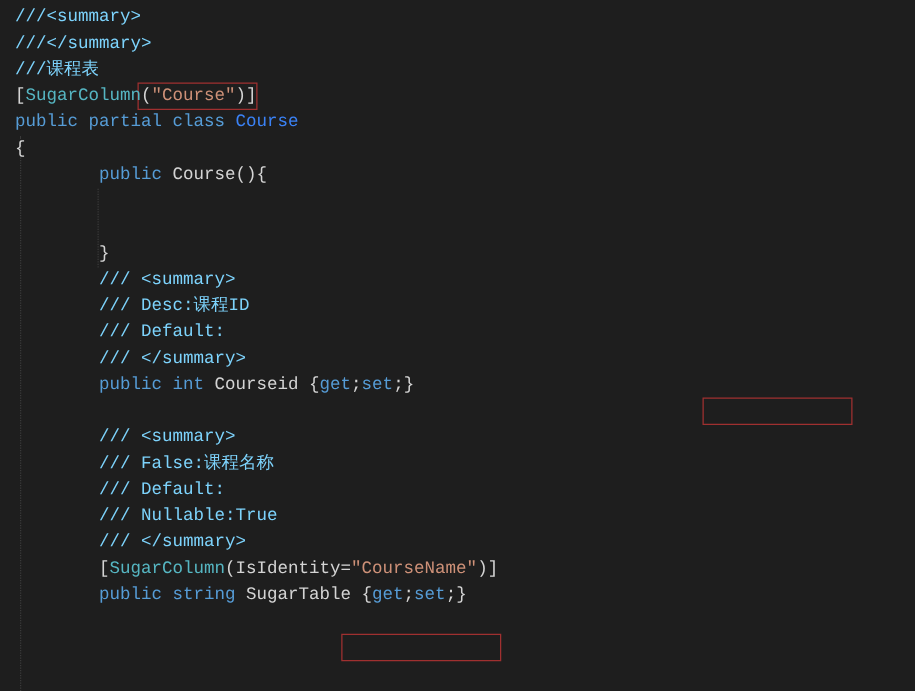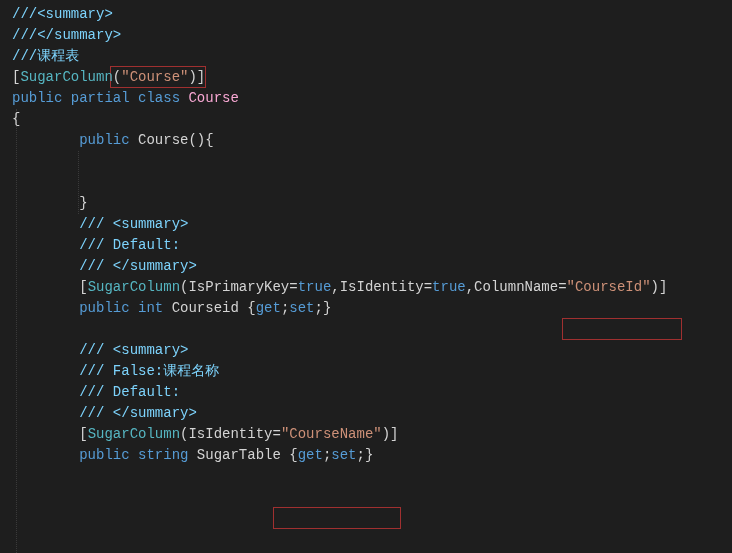--- a/index.html
+++ b/index.html
@@ -14,21 +14,21 @@
     overflow: hidden;
     padding: 4px 0 4px 12px;
     position: relative;
   }
   .line { white-space: pre; position: relative; }
   .c-comment { color: #7dd3fc; }
   .c-punct { color: #d4d4d4; }
   .c-type { color: #56b6c2; }
   .c-string { color: #ce9178; }
   .c-keyword { color: #569cd6; }
-  .c-class { color: #f9a8d4; }
+  .c-class { color: #3b82f6; }
   .c-ident { color: #d4d4d4; }
   .guide {
     position: absolute;
     top: 0;
     bottom: 0;
     border-left: 1px dotted #3a3a3a;
     pointer-events: none;
   }
   .hl-box {
     position: absolute;
@@ -51,24 +51,25 @@
 <div class="line"><span class="c-comment">///&lt;/summary&gt;</span></div>
 <div class="line"><span class="c-comment">///课程表</span></div>
 <div class="line"><span class="c-punct">[</span><span class="c-type">SugarColumn</span><span class="c-punct">(</span><span class="c-string">"Course"</span><span class="c-punct">)]</span></div>
 <div class="line"><span class="c-keyword">public partial class</span><span class="c-class"> Course</span></div>
 <div class="line"><span class="c-punct">{</span></div>
 <div class="line">        <span class="c-keyword">public</span><span class="c-ident"> Course(){</span></div>
 <div class="line"> </div>
 <div class="line"> </div>
 <div class="line">        <span class="c-punct">}</span></div>
 <div class="line">        <span class="c-comment">/// &lt;summary&gt;</span></div>
+<div class="line">        <span class="c-comment">/// Desc:课程ID</span></div>
 <div class="line">        <span class="c-comment">/// Default:</span></div>
 <div class="line">        <span class="c-comment">/// &lt;/summary&gt;</span></div>
-<div class="line">        <span class="c-punct">[</span><span class="c-type">SugarColumn</span><span class="c-punct">(IsPrimaryKey=</span><span class="c-keyword">true</span><span class="c-punct">,IsIdentity=</span><span class="c-keyword">true</span><span class="c-punct">,ColumnName=</span><span class="c-string">"CourseId"</span><span class="c-punct">)]</span></div>
 <div class="line">        <span class="c-keyword">public</span><span class="c-keyword"> int</span><span class="c-ident"> Courseid {</span><span class="c-keyword">get</span><span class="c-punct">;</span><span class="c-keyword">set</span><span class="c-punct">;}</span></div>
 <div class="line"> </div>
 <div class="line">        <span class="c-comment">/// &lt;summary&gt;</span></div>
 <div class="line">        <span class="c-comment">/// False:课程名称</span></div>
 <div class="line">        <span class="c-comment">/// Default:</span></div>
+<div class="line">        <span class="c-comment">/// Nullable:True</span></div>
 <div class="line">        <span class="c-comment">/// &lt;/summary&gt;</span></div>
 <div class="line">        <span class="c-punct">[</span><span class="c-type">SugarColumn</span><span class="c-punct">(IsIdentity=</span><span class="c-string">"CourseName"</span><span class="c-punct">)]</span></div>
 <div class="line">        <span class="c-keyword">public</span><span class="c-keyword"> string</span><span class="c-ident"> SugarTable {</span><span class="c-keyword">get</span><span class="c-punct">;</span><span class="c-keyword">set</span><span class="c-punct">;}</span></div>
 </div>
 
 </body></html>

